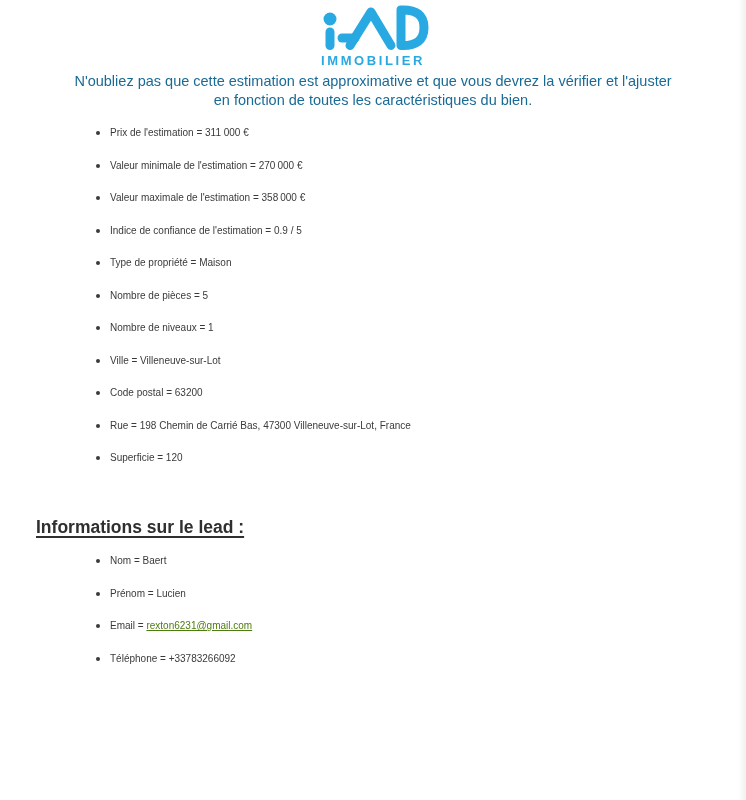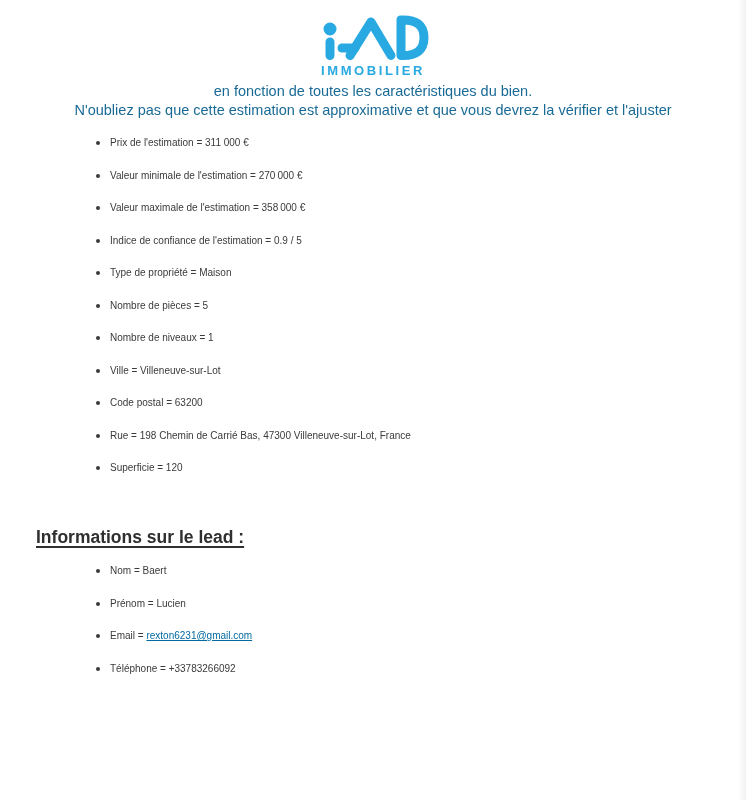--- a/index.html
+++ b/index.html
@@ -6,21 +6,21 @@
   html, body { margin: 0; padding: 0; }
   body {
     width: 746px;
     height: 800px;
     background: #ffffff;
     font-family: "Liberation Sans", sans-serif;
     color: #3a3a3a;
     overflow: hidden;
     position: relative;
   }
-  .page { padding-top: 12px; }
+  .page { padding-top: 2px; }
 
   
   .logo-wrap { text-align: center; }
   .logo-mark { display: block; margin: 0 auto; }
   .logo-subtitle {
     color: #29a9e1;
     font-size: 13px;
     font-weight: bold;
     letter-spacing: 2.6px;
     line-height: 14px;
@@ -64,21 +64,21 @@
     list-style: disc outside;
   }
   ul.info-list li {
     font-size: 10px;
     line-height: 17px;
     margin-bottom: 15.5px;
     color: #3a3a3a;
   }
   ul.info-list li::marker { font-size: 12px; color: #3a3a3a; }
   a.email-link {
-    color: #0369a1;
+    color: #4d7c0f;
     text-decoration: underline;
     cursor: pointer;
   }
 
   
   .scroll-track {
     position: absolute;
     top: 0; right: 0;
     width: 8px; height: 800px;
     background: linear-gradient(to right, #ffffff, #f1f1f1);
@@ -94,22 +94,22 @@
       <circle cx="13" cy="17" r="2.5" fill="#29a9e1" stroke-width="8"></circle>
       <line x1="13" y1="30" x2="13" y2="43.5"></line>
       <line x1="25" y1="36" x2="38" y2="36"></line>
       <path d="M 33 43.5 L 54 10 L 74 43.5"></path>
       <path d="M 84 43.5 L 84 8 Q 107 7 107 25.5 Q 107 44.5 84 43.5"></path>
     </svg>
     <div class="logo-subtitle">IMMOBILIER</div>
   </div>
 
   <div class="intro-subtitle">
+    <div>N'oubliez pas que cette estimation est approximative et que vous devrez la vérifier et l'ajuster</div>
     <div>en fonction de toutes les caractéristiques du bien.</div>
-    <div>N'oubliez pas que cette estimation est approximative et que vous devrez la vérifier et l'ajuster</div>
   </div>
 
   <div class="content">
 
     <ul class="info-list">
       <li>Prix de l'estimation = 311 000 €</li>
       <li>Valeur minimale de l'estimation = 270 000 €</li>
       <li>Valeur maximale de l'estimation = 358 000 €</li>
       <li>Indice de confiance de l'estimation = 0.9 / 5</li>
       <li>Type de propriété = Maison</li>

